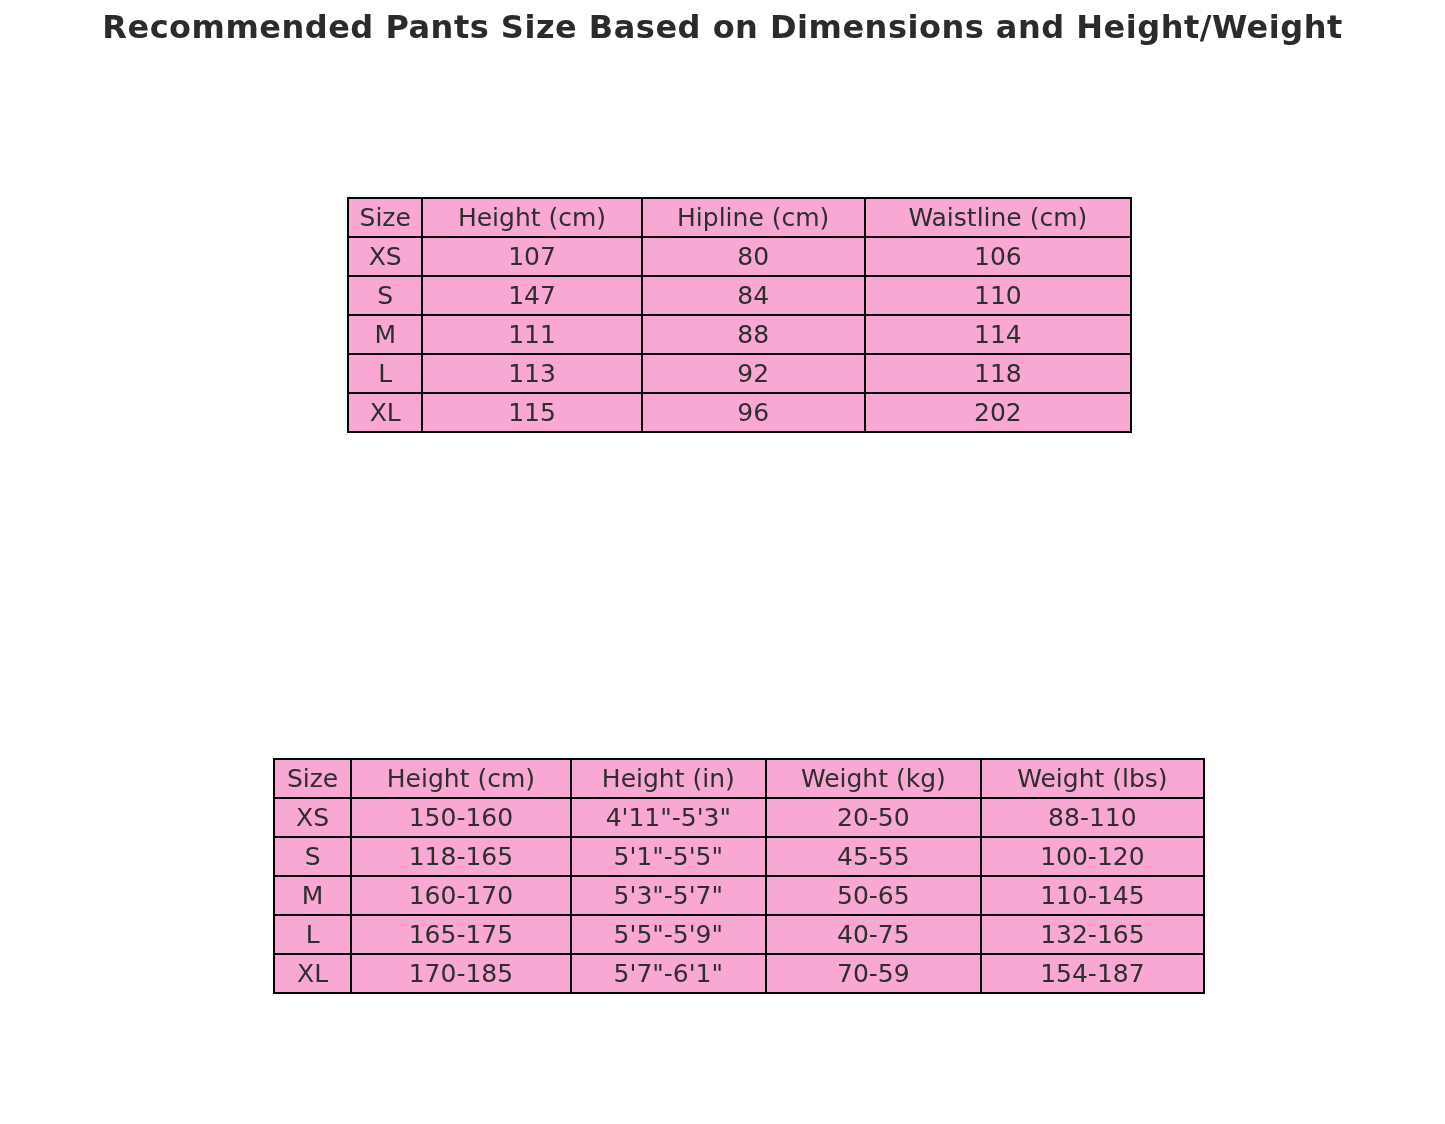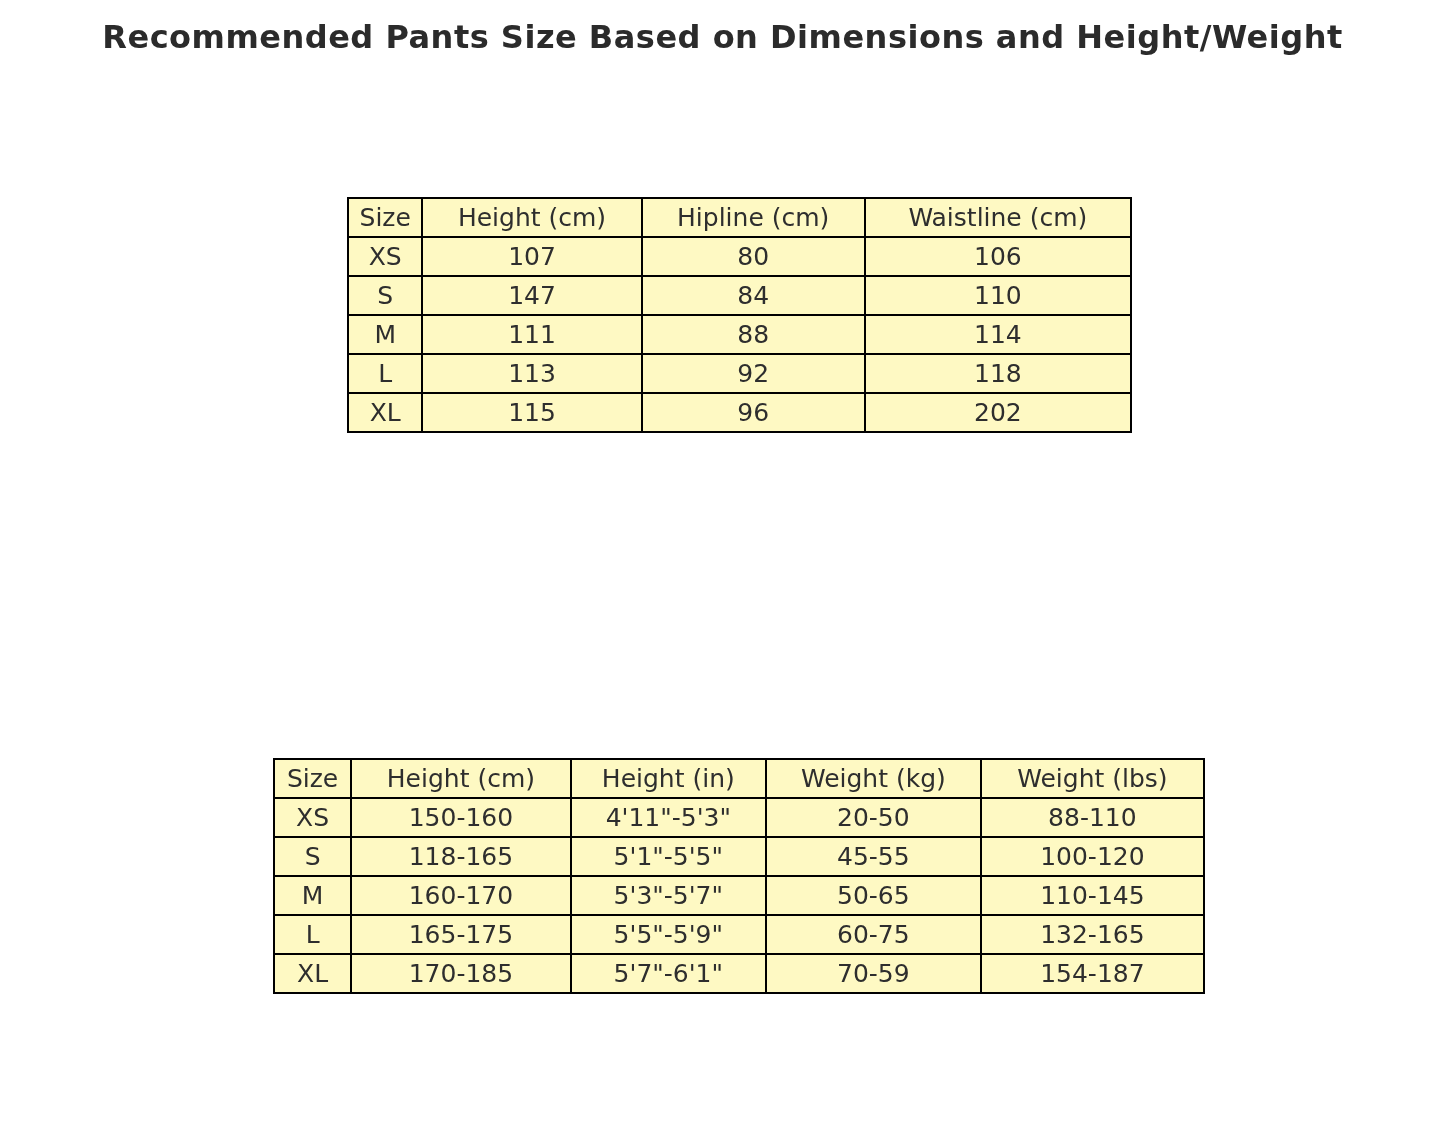--- a/index.html
+++ b/index.html
@@ -10,21 +10,21 @@
   .page {
     position: relative;
     width: 1445px;
     height: 1124px;
     background: #ffffff;
     font-family: "DejaVu Sans", sans-serif;
     overflow: hidden;
   }
   .fig-title {
     position: absolute;
-    top: 18px;
+    top: 8px;
     left: 0;
     width: 100%;
     margin: 0;
     text-align: center;
     font-size: 32px;
     font-weight: bold;
     color: #2b2b2b;
     letter-spacing: 0.5px;
     white-space: nowrap;
   }
@@ -43,21 +43,21 @@
     width: 932px;
     height: 223px;
   }
   table.size-table {
     width: 100%;
     height: 100%;
     border-collapse: collapse;
     table-layout: fixed;
     font-size: 25px;
     color: #2e2e2e;
-    background: #fef9c3;
+    background: #f9a8d4;
   }
   table.size-table th,
   table.size-table td {
     border: 2px solid #000000;
     text-align: center;
     vertical-align: middle;
     padding: 0;
     height: 37px;
     font-weight: normal;
     line-height: 1.1;
@@ -160,21 +160,21 @@
             <td>M</td>
             <td>160-170</td>
             <td>5'3"-5'7"</td>
             <td>50-65</td>
             <td>110-145</td>
           </tr>
           <tr>
             <td>L</td>
             <td>165-175</td>
             <td>5'5"-5'9"</td>
-            <td>60-75</td>
+            <td>40-75</td>
             <td>132-165</td>
           </tr>
           <tr>
             <td>XL</td>
             <td>170-185</td>
             <td>5'7"-6'1"</td>
             <td>70-59</td>
             <td>154-187</td>
           </tr>
         </tbody>

